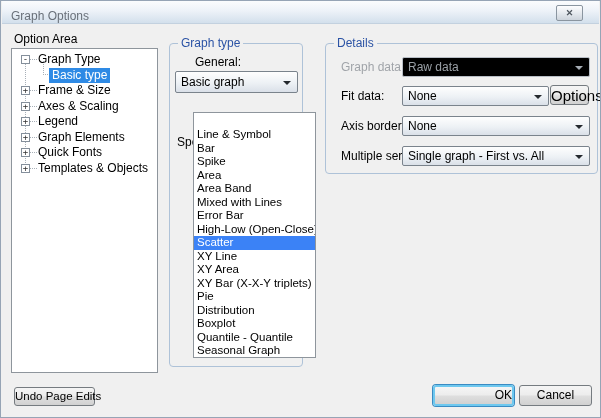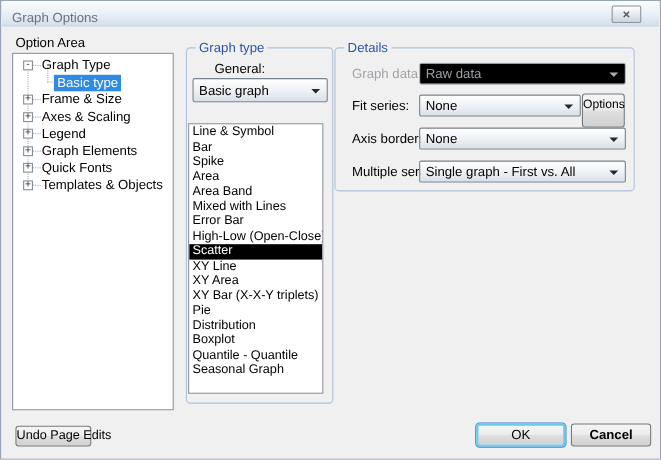--- a/index.html
+++ b/index.html
@@ -36,55 +36,55 @@
   .tree-trunk { position:absolute; left:13px; top:12px; height:108px; width:1px;
                 border-left:1px dotted #A8B0B8; z-index:1; }
   .tree-elbow { position:absolute; left:31px; top:12px; width:5px; height:14px;
                 border-left:1px dotted #A8B0B8; border-bottom:1px dotted #A8B0B8; }
 
   
   .groupbox { position:absolute; border:1px solid #AEC2D8; border-radius:4px; }
   .groupbox > .legend { position:absolute; left:8px; top:-8px; background:#F0F0F0;
                         padding:0 3px; color:#2B53A5; }
   #gb-graphtype { left:168px; top:42px; width:134px; height:324px; }
-  #gb-details   { left:303px; top:42px; width:273px; height:131px; }
+  #gb-details   { left:324px; top:42px; width:273px; height:131px; }
 
   
   .combo { position:absolute; height:20px; border:1px solid #7A838C; border-radius:2px;
            background:linear-gradient(180deg,#FEFEFE 0%,#EDF1F5 55%,#DAE0E8 100%);
            line-height:18px; padding-left:5px; white-space:nowrap; overflow:hidden; }
   .combo .arrow { position:absolute; right:6px; top:8px; width:0; height:0;
                   border-left:4px solid transparent; border-right:4px solid transparent;
                   border-top:4px solid #24292E; }
   .combo.disabled { background:#000000; border-color:#B8BEC6; color:#9AA0A6; }
   .combo.disabled .arrow { border-top-color:#A6ADB5; }
 
   
   #combo-general { left:174px; top:70px; width:123px; height:22px; line-height:20px; }
   #combo-general .arrow { top:9px; }
   .inner-label-general { position:absolute; left:176px; top:54px;margin-left:18px; }
   .inner-label-specific { position:absolute; left:176px; top:96px;margin-top:38px; }
-  .listbox { position:absolute; left:170px; top:111px; width:123px; height:246px;
-             background:#fff; border:1px solid #8E959C; padding:1px 0 0 0; overflow:hidden; }
+  .listbox { position:absolute; left:192px; top:111px; width:123px; height:246px;
+             background:#fff; border:1px solid #8E959C; padding:15px 0 0 0; overflow:hidden; }
   .li { height:13.5px; line-height:13.5px; font-size:11.5px; padding-left:3px; white-space:nowrap; }
-  .li.sel { background:#000000; color:#fff; }
+  .li.sel { background:#3b82f6; color:#fff; }
 
   
   .d-label { position:absolute; left:15px; height:20px; line-height:20px; white-space:nowrap; }
   .d-label.disabled { color:#A0A4A9; }
 
   
   .btn { position:absolute; border:1px solid #757B80; border-radius:3px; text-align:center;
          background:linear-gradient(180deg,#F5F5F5 0%,#EDEDED 45%,#DEDEDE 55%,#D1D1D1 100%);
          cursor:default; white-space:nowrap; }
-  #btn-options { left:224px; top:41px; width:39px; height:31px; line-height:19px; font-size:11px; }
-  #btn-undo { left:13px; top:386px; width:69px; height:19px; line-height:17px; font-size:11.5px; }
+  #btn-options { left:224px; top:41px; width:39px; height:20px; line-height:19px; font-size:15px; }
+  #btn-undo { left:13px; top:386px; width:81px; height:19px; line-height:17px; font-size:11.5px; }
   #btn-ok { left:432px; top:384px; width:81px; height:21px; line-height:16px;
-            border:2px solid #6EC8EF; box-shadow:0 0 0 1px #3A8BC2; border-radius:3px; }
-  #btn-cancel { left:518px; top:384px; width:73px; height:21px; line-height:19px;font-weight:bold; }
+            border:2px solid #6EC8EF; box-shadow:0 0 0 1px #3A8BC2; border-radius:3px;text-align:right; }
+  #btn-cancel { left:518px; top:384px; width:73px; height:21px; line-height:19px; }
 </style>
 </head>
 <body>
 
 <div id="dialog">
 
   <div class="titlebar">
     <span class="title">Graph Options</span>
     <span class="close-btn">✕</span>
   </div>
@@ -160,21 +160,21 @@
 
   <div class="groupbox" id="gb-details">
     <span class="legend">Details</span>
 
     <div class="d-label disabled" style="top:13px">Graph data:</div>
     <div class="combo disabled" style="left:76px; top:13px; width:188px">
       <span>Raw data</span>
       <span class="arrow"></span>
     </div>
 
-    <div class="d-label" style="top:42px">Fit series:</div>
+    <div class="d-label" style="top:42px">Fit data:</div>
     <div class="combo" style="left:76px; top:42px; width:147px">
       <span>None</span>
       <span class="arrow"></span>
     </div>
     <div class="btn" id="btn-options">Options</div>
 
     <div class="d-label" style="top:72px">Axis borders:</div>
     <div class="combo" style="left:76px; top:72px; width:188px">
       <span>None</span>
       <span class="arrow"></span>

